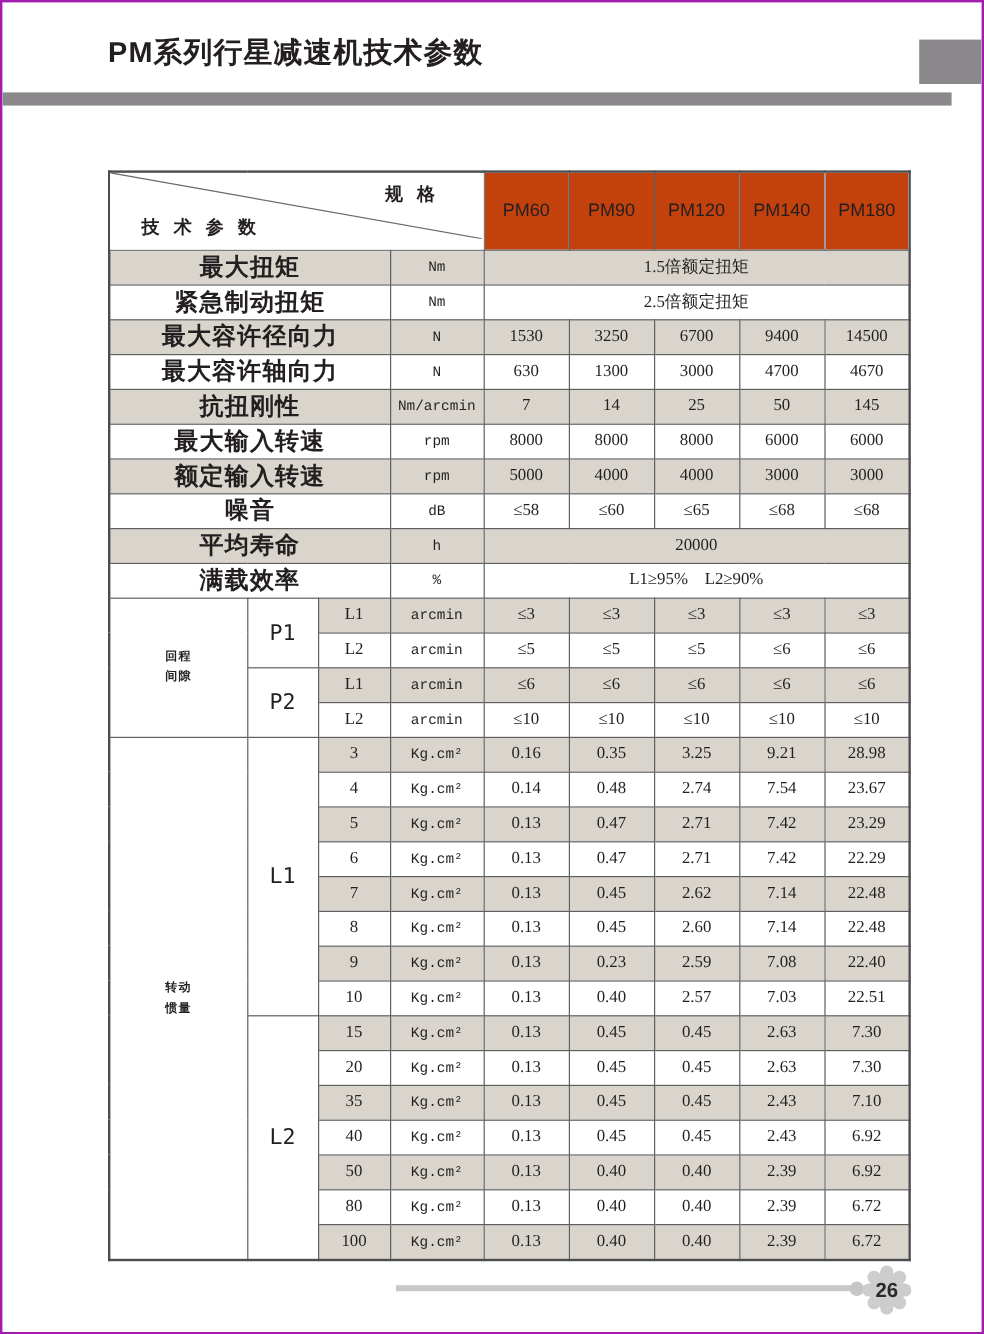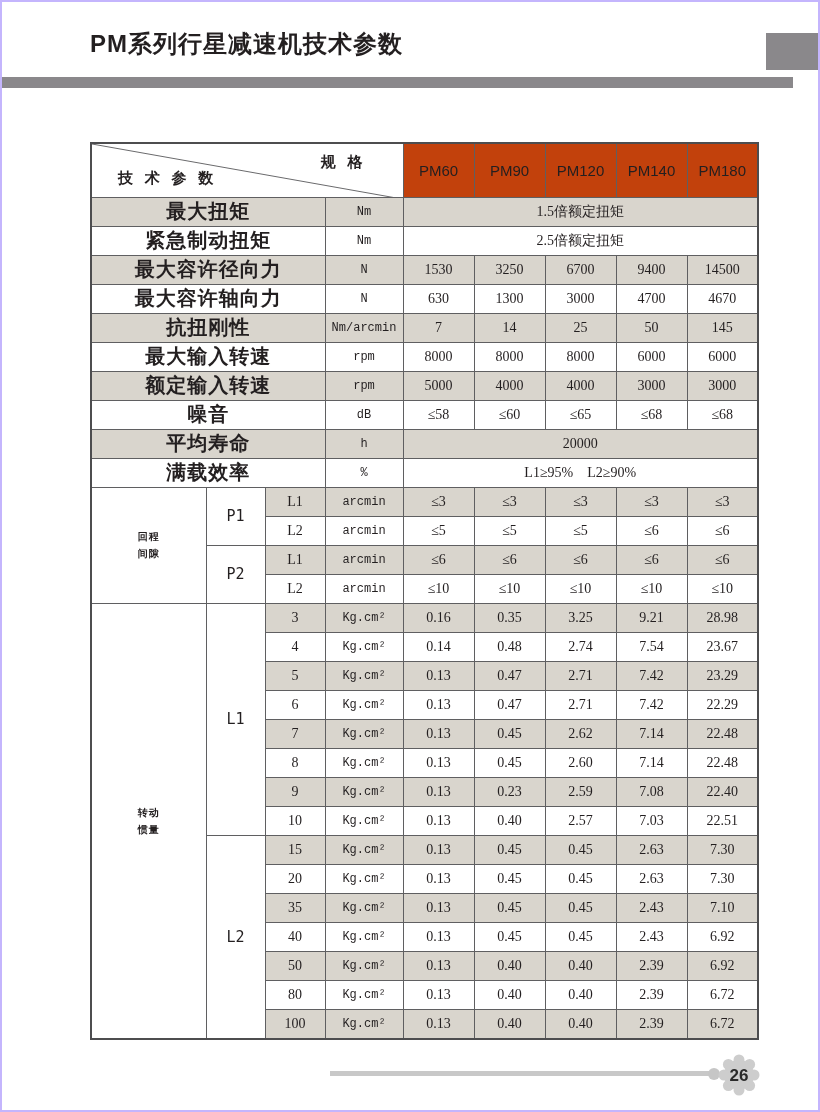--- a/index.html
+++ b/index.html
@@ -1,39 +1,39 @@
 <!DOCTYPE html>
 <html><head>
 <meta charset="utf-8">
 <style>
   html,body { margin:0; padding:0; background:#fff; }
   .page {
     position:relative; width:820px; height:1112px;
     box-sizing:border-box; background:#ffffff;
-    border:2px solid #c4b5fd; overflow:hidden;
+    border:2px solid #a21caf; overflow:hidden;
     font-family:"Liberation Sans", sans-serif; color:#231f20;
   }
   .page-title {
     position:absolute; left:88px; top:26px;
     font-size:24px; font-weight:bold; letter-spacing:1px;
     font-family:"Liberation Sans", sans-serif;
   }
   .title-bar { position:absolute; left:0; top:75px; width:791px; height:11px; background:#8a888b; }
   .corner-square { position:absolute; top:31px; right:0; width:52px; height:37px; background:#8a888b; }
 
   table.spec {
     position:absolute; left:88px; top:140px;
     border-collapse:collapse; table-layout:fixed; width:667px;
     border:2px solid #4d4d4f;
   }
   table.spec td, table.spec th {
     border:1px solid #5f5f61; padding:0; height:28px;
     text-align:center; vertical-align:middle; overflow:hidden;
   }
-  thead tr { height:54px; }
+  thead tr { height:65px; }
   th.corner { position:relative; background:#fff; }
   .corner svg { position:absolute; left:0; top:0; }
   .corner-spec {
     position:absolute; top:9px; right:36px;
     font-size:15px; font-weight:bold; letter-spacing:4px;
     font-family:"Liberation Serif", serif;
   }
   .corner-param {
     position:absolute; bottom:9px; left:26px;
     font-size:15px; font-weight:bold; letter-spacing:4px;
@@ -42,21 +42,21 @@
   .model-cell { font-size:15px; font-weight:normal; font-family:"Liberation Sans", sans-serif; background:#c2410c; }
 
   td.param-name { font-family:"Liberation Serif", serif; font-weight:bold; font-size:20px; letter-spacing:1px; }
   td.unit { font-family:Liberation Mono, monospace; font-size:12px; }
   td.value { font-family:"Liberation Serif", serif; font-size:14px; white-space:pre; }
   td.ratio { font-family:"Liberation Serif", serif; font-size:14px; }
   td.section-label {
     font-family:"Liberation Serif", serif; font-weight:bold; font-size:10px;
     white-space:pre-line; line-height:1.7; letter-spacing:1px; background:#fff;
   }
-  td.group-label { font-family:"DejaVu Sans Mono", monospace; font-size:15px; background:#fff; }
+  td.group-label { font-family:"DejaVu Sans Mono", monospace; font-size:18px; background:#fff; }
 
   tr.shaded td { background:#d9d5cd; }
   tr.shaded td.section-label, tr.shaded td.group-label { background:#ffffff; }
 
   .footer-line { position:absolute; top:1069px; left:328px; width:382px; height:5px; background:#c8c8c8; }
   .footer-dot  { position:absolute; top:1066px; left:706px; width:12px; height:12px; border-radius:50%; background:#c6c6c6; }
   .gear-badge  { position:absolute; top:1051px; left:715px; width:44px; height:44px; }
 </style>
 </head>
 <body>

